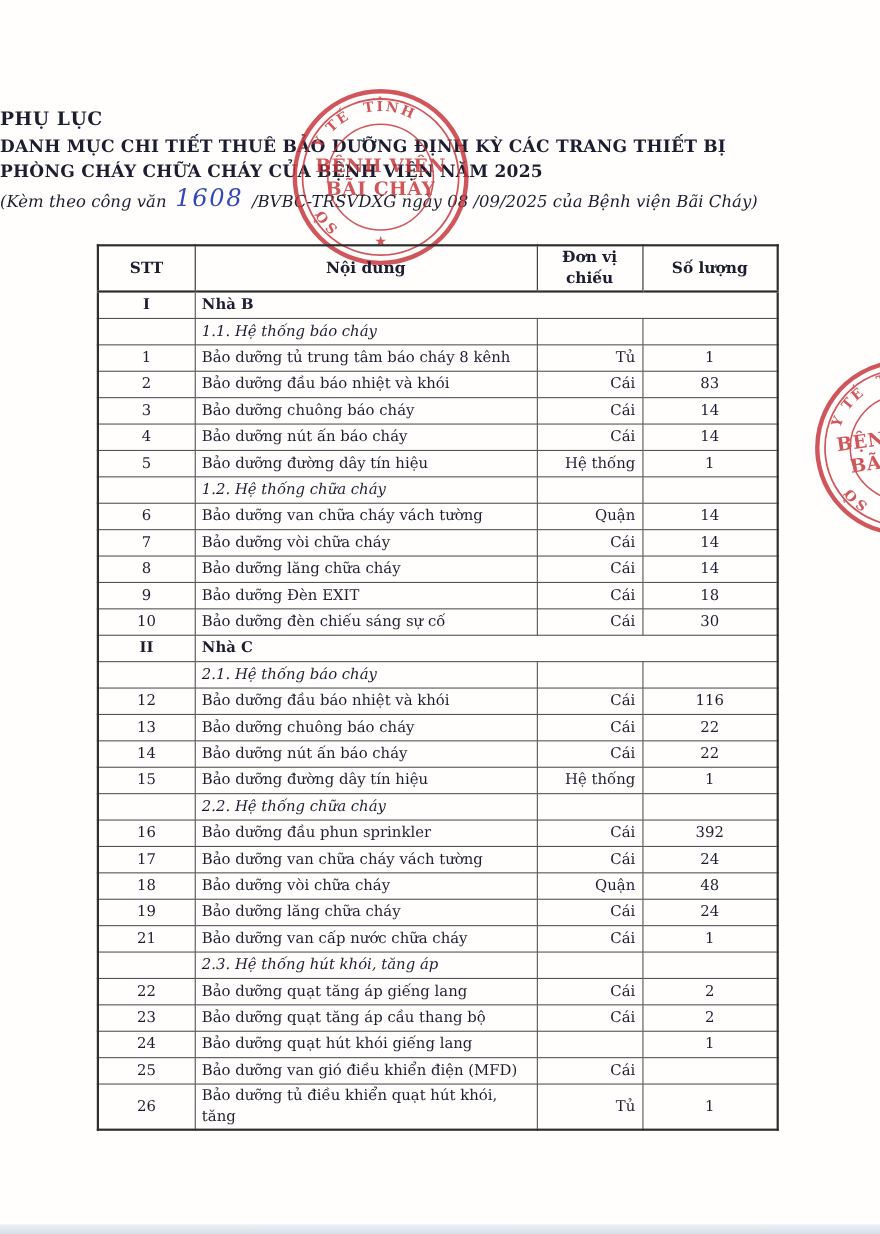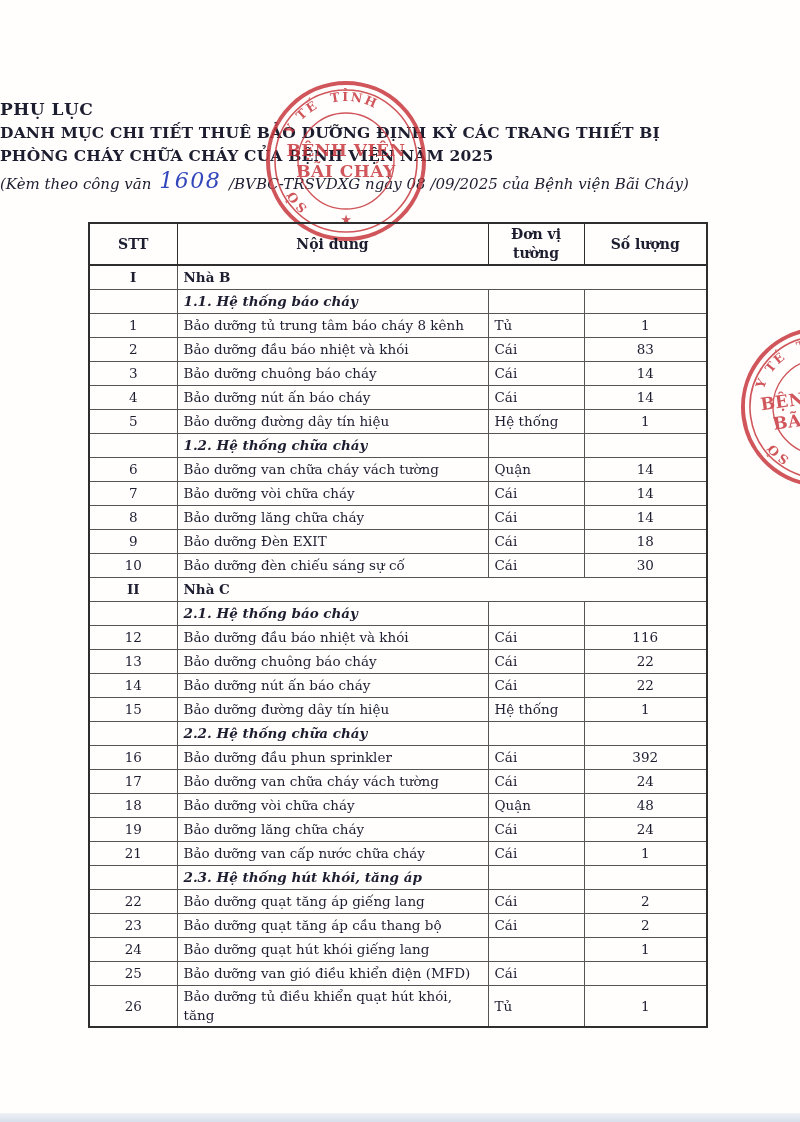--- a/index.html
+++ b/index.html
@@ -63,24 +63,24 @@
   .doc-table th{
     border:1px solid var(--border-dark);
     border-bottom:2px solid var(--border-dark);
     height:38px;
     font-size:14px;font-weight:bold;
     text-align:center;
   }
   .doc-table{border:2px solid var(--border-dark);}
   .doc-table td{height:21px;}
   .c-stt{text-align:center;}
-  .c-unit{text-align:left;}
+  .c-unit{text-align:right;}
   .c-qty{text-align:center;}
   .b{font-weight:bold;}
-  .bi{font-weight:bold;font-style:italic;}
+  .bi{font-weight:normal;font-style:italic;}
   
   .stamp{position:absolute;opacity:.82;pointer-events:none;}
   .stamp-top{left:261px;top:76px;width:170px;height:170px;}
   .stamp-right{left:736px;top:322px;width:170px;height:170px;transform:rotate(-8deg);}
   .stamp circle{stroke:var(--stamp);fill:none;}
   .stamp .ring-outer{stroke-width:4;}
   .stamp .ring-mid{stroke-width:1.6;}
   .stamp .ring-inner{stroke-width:1.4;}
   .stamp text{fill:var(--stamp);font-family:"DejaVu Serif","Liberation Serif",serif;font-weight:bold;}
   .stamp .ring-text{font-size:12.5px;letter-spacing:2px;}
@@ -132,21 +132,21 @@
     <colgroup>
         <col class="c1">
         <col class="c2">
         <col class="c3">
         <col class="c4">
       </colgroup>
     <thead>
       <tr>
         <th>STT</th>
         <th>Nội dung</th>
-        <th>Đơn vị tường</th>
+        <th>Đơn vị chiếu</th>
         <th>Số lượng</th>
       </tr>
     </thead>
     <tbody>
         <tr class="row-group">
           <td class="c-stt b">I</td>
           <td class="c-content b" colspan="3">Nhà B</td>
         </tr>
         <tr class="row-section">
           <td class="c-stt"></td>

